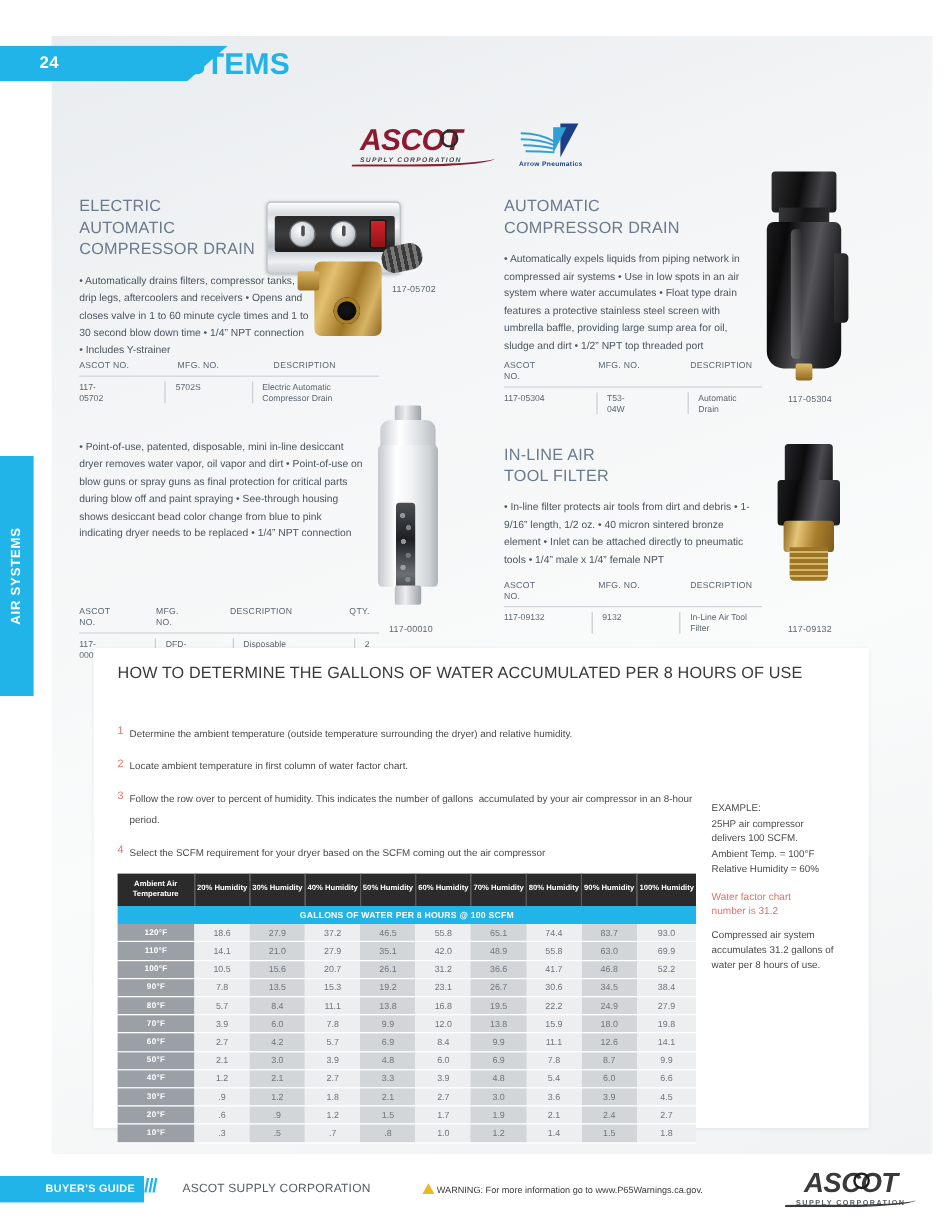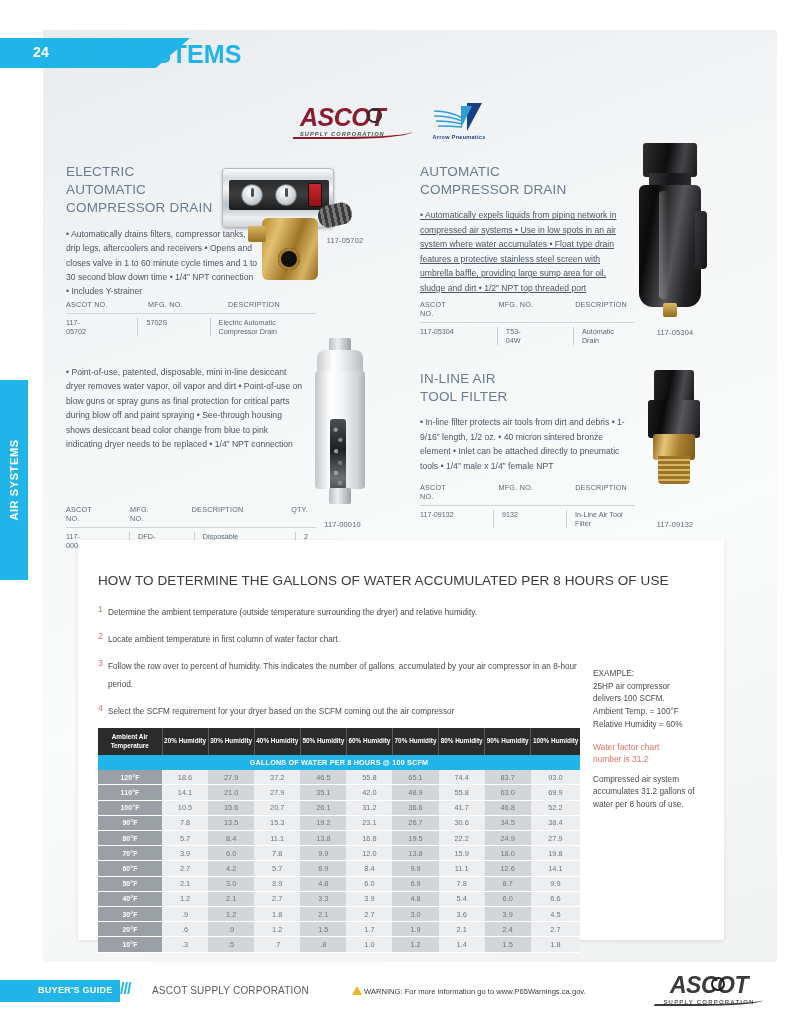--- a/index.html
+++ b/index.html
@@ -260,21 +260,21 @@
   }
 
   
   .panel {
     position: absolute; left: 78px; top: 540px; width: 646px; height: 400px;
     background: #ffffff;
     box-shadow: 0 1px 4px rgba(0,0,0,.10);
   }
   .panel-title {
     position: absolute; left: 20px; top: 13px;
-    font-size: 13.5px; color: #3a3a3a; letter-spacing: .1px; margin-top: 20px;
+    font-size: 13.5px; color: #3a3a3a; letter-spacing: .1px;
   }
   .panel-intro {
     position: absolute; left: 20px; top: 36px;
     font-size: 8.4px; color: #4a4a4a;
   }
   .steps { position: absolute; left: 20px; top: 52px; width: 500px; }
   .step { position: relative; padding-left: 10px; margin-top: 9px; }
   .step-num {
     position: absolute; left: 0; top: 3px;
     color: #e0756a; font-size: 9px; font-weight: normal;
@@ -426,21 +426,21 @@
     <div class="srow sdata">
       <div class="c" style="width:52px;">117-05702</div>
       <div class="c sep" style="width:50px;">5702S</div>
       <div class="c sep">Electric Automatic Compressor Drain</div>
     </div>
   </div>
 
   <div style="position:absolute;left:420px;top:163px;width:215px;">
     <div class="prod-title" style="white-space:pre-line;">AUTOMATIC
 COMPRESSOR DRAIN</div>
-    <div class="prod-body" style="width:212px;text-decoration:underline;">• Automatically expels liquids from piping network in compressed air systems • Use in low spots in an air system where water accumulates • Float type drain features a protective stainless steel screen with umbrella baffle, providing large sump area for oil, sludge and dirt • 1/2” NPT top threaded port</div>
+    <div class="prod-body" style="width:212px;">• Automatically expels liquids from piping network in compressed air systems • Use in low spots in an air system where water accumulates • Float type drain features a protective stainless steel screen with umbrella baffle, providing large sump area for oil, sludge and dirt • 1/2” NPT top threaded port</div>
   </div>
 
   <div class="img-box" style="left:625px;top:143px;width:100px;height:180px;">
     <div class="blk-cap"></div>
     <div class="blk-neck"></div>
     <div class="blk-body"></div>
     <div class="blk-hi"></div>
     <div class="blk-tab"></div>
     <div class="blk-brass"></div>
   </div>

